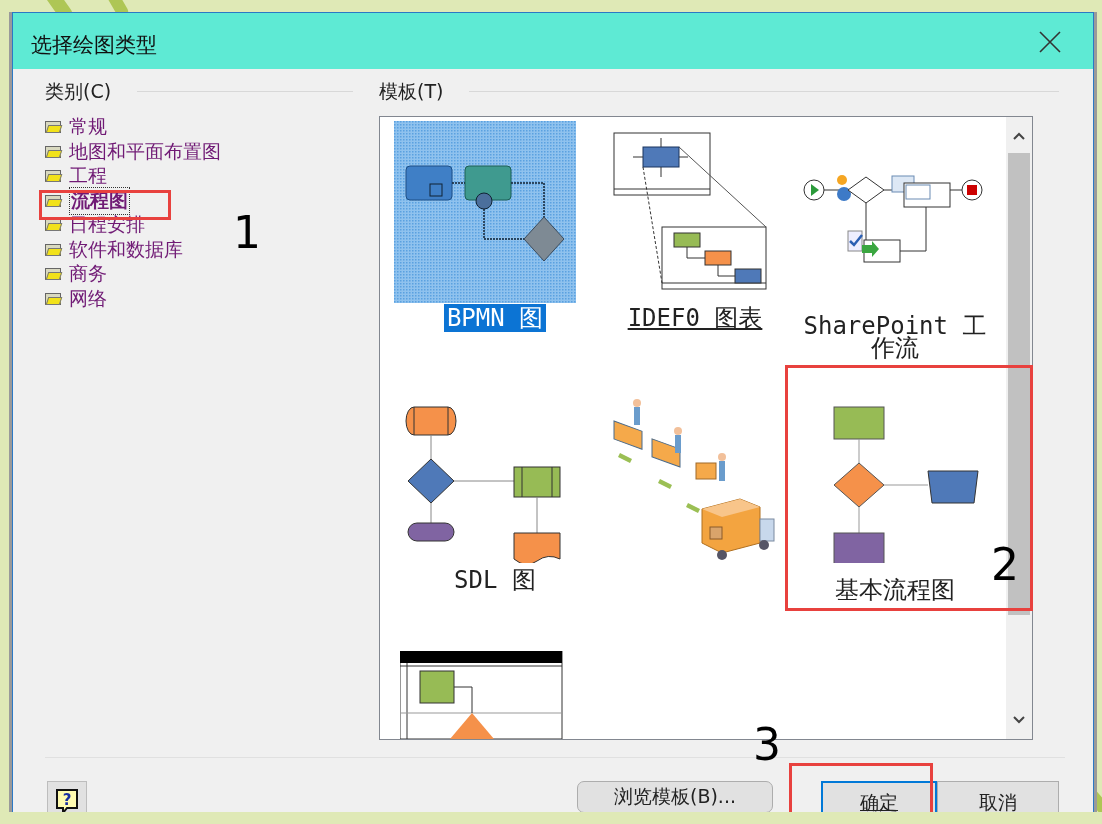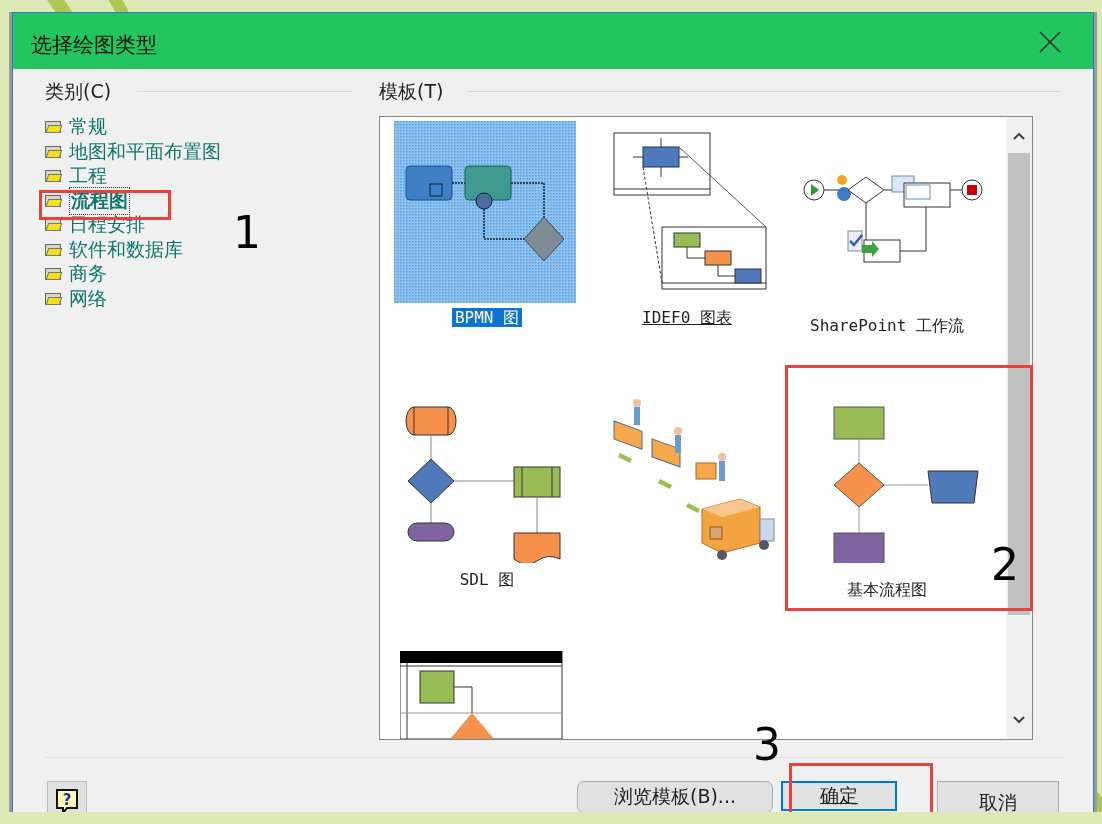--- a/index.html
+++ b/index.html
@@ -7,36 +7,36 @@
     width:1102px; height:824px; overflow:hidden; position:relative;
     background:#dfe9b6;
     font-family:"DejaVu Sans", "Liberation Sans", sans-serif;
   }
   .bg-stroke { position:absolute; background:#a8c24a; border-radius:6px; transform-origin:left top; opacity:.9; }
   .dialog {
     position:absolute; left:12px; top:12px; width:1080px; height:812px;
     background:#f0f0f0; border:1px solid #2b79c5;
     box-shadow: -3px 0 0 #9a9a9a, 3px 0 0 #9a9a9a;
   }
-  .titlebar { position:absolute; left:0; top:0; right:0; height:56px; background:#22c55e; }
+  .titlebar { position:absolute; left:0; top:0; right:0; height:56px; background:#5eead4; }
   .title { position:absolute; left:18px; top:18px; font-size:21px; color:#111; }
   .close-btn { position:absolute; right:30px; top:16px; width:26px; height:26px; cursor:pointer; }
   .sect-label { position:absolute; font-size:19px; color:#222; }
   .sect-line { position:absolute; height:1px; background:#d8d8d8; }
   .cat-list { position:absolute; left:32px; top:102px; }
-  .cat-item { display:flex; align-items:center; height:24.5px; font-size:19px; color:#0f766e; cursor:pointer; white-space:nowrap; }
+  .cat-item { display:flex; align-items:center; height:24.5px; font-size:19px; color:#701a75; cursor:pointer; white-space:nowrap; }
   .cat-item.sel .cat-label { font-weight:bold; border:1px dotted #333; padding:0 1px; }
   .folder { width:16px; height:12px; margin-right:8px; position:relative; flex:none; }
   .folder .back { position:absolute; left:0; top:0; width:16px; height:12px; background:#d9d9c0; border:1px solid #666; box-sizing:border-box; }
   .folder .front { position:absolute; left:2px; top:4px; width:14px; height:8px; background:#f2e21a; border:1px solid #777; box-sizing:border-box; transform:skewX(-18deg); }
   .redbox { position:absolute; border:3px solid #e8413e; box-sizing:border-box; }
   .anno-num { position:absolute; font-size:44px; color:#000; font-family:"DejaVu Sans", sans-serif; }
   .template-pane { position:absolute; left:366px; top:103px; width:652px; height:622px; background:#fff; border:1px solid #828790; overflow:hidden; }
   .tile { position:absolute; width:190px; cursor:pointer; }
-  .tile .label { position:absolute; left:0; width:100%; text-align:center; font-size:16px; color:#222; font-family:"DejaVu Sans Mono", "Liberation Mono", monospace; line-height:22px; }
+  .tile .label { position:absolute; left:8px; width:100%; text-align:center; font-size:24px; color:#222; font-family:"DejaVu Sans Mono", "Liberation Mono", monospace; line-height:22px; }
   .tile .label span.hl { background:#0c74d4; color:#fff; padding:0 3px; }
   .scrollbar { position:absolute; right:0; top:0; width:26px; height:100%; background:#f0f0f0; }
   .scroll-up, .scroll-down { position:absolute; left:0; width:26px; height:30px; display:flex; align-items:center; justify-content:center; cursor:pointer; }
   .scroll-thumb { position:absolute; left:2px; width:22px; background:#c1c1c1; }
   .footer-line { position:absolute; left:32px; right:28px; top:744px; height:1px; background:#e0e0e0; }
   .btn { position:absolute; background:#e1e1e1; border:1px solid #adadad; font-size:19px; color:#222; display:flex; align-items:center; justify-content:center; cursor:pointer; box-sizing:border-box; }
   .btn.default { border:2px solid #0078d7; }
   .help-btn { position:absolute; left:34px; top:768px; width:40px; height:40px; background:#e1e1e1; border:1px solid #bdbdbd; box-sizing:border-box; display:flex; align-items:center; justify-content:center; cursor:pointer; }
   .bottom-strip { position:absolute; left:0; top:812px; width:1102px; height:12px; background:#dfe9b6; }
 </style>
@@ -284,20 +284,20 @@
   <div class="anno-num" style="left:978px;top:526px;">2</div>
 
   <div class="footer-line"></div>
   <div class="help-btn">
     <svg width="24" height="26" viewBox="0 0 24 26">
       <path d="M2 2 h20 v18 h-10 l-4 5 v-5 h-6 z" fill="#fffbb0" stroke="#111" stroke-width="2"></path>
       <text x="12" y="17" text-anchor="middle" font-size="15" font-weight="bold" fill="#1a2fa0" font-family="DejaVu Sans, sans-serif">?</text>
     </svg>
   </div>
   <div class="btn" style="left:564px;top:768px;width:196px;height:32px;border-radius:7px;">浏览模板(B)...</div>
-  <div class="btn default" style="left:768px;top:768px;width:116px;height:30px;text-decoration:underline;">确定</div>
+  <div class="btn default" style="left:808px;top:768px;width:116px;height:44px;text-decoration:underline;">确定</div>
   <div class="btn" style="left:924px;top:768px;width:122px;height:44px;">取消</div>
 
   <div class="redbox" style="left:776px;top:750px;width:144px;height:70px;"></div>
   <div class="anno-num" style="left:740px;top:706px;">3</div>
 </div>
 
 <div class="bottom-strip"></div>
 
 </body></html>

